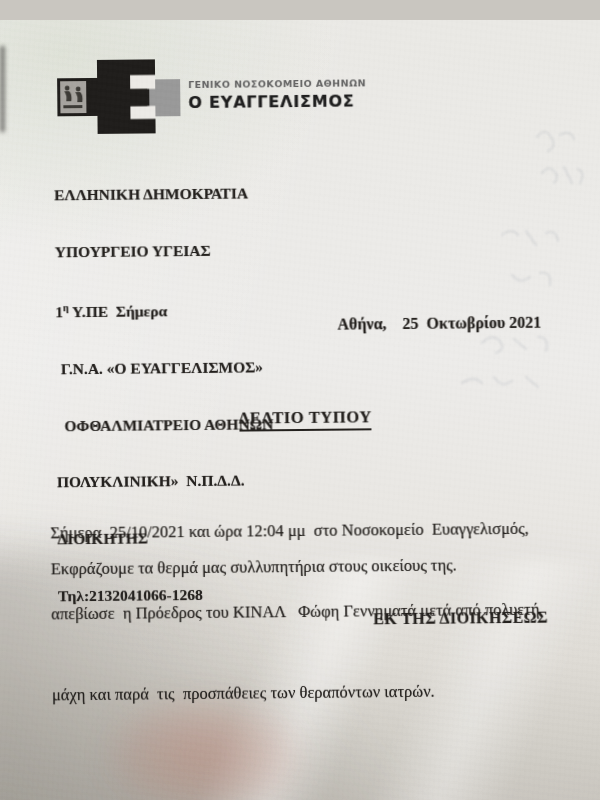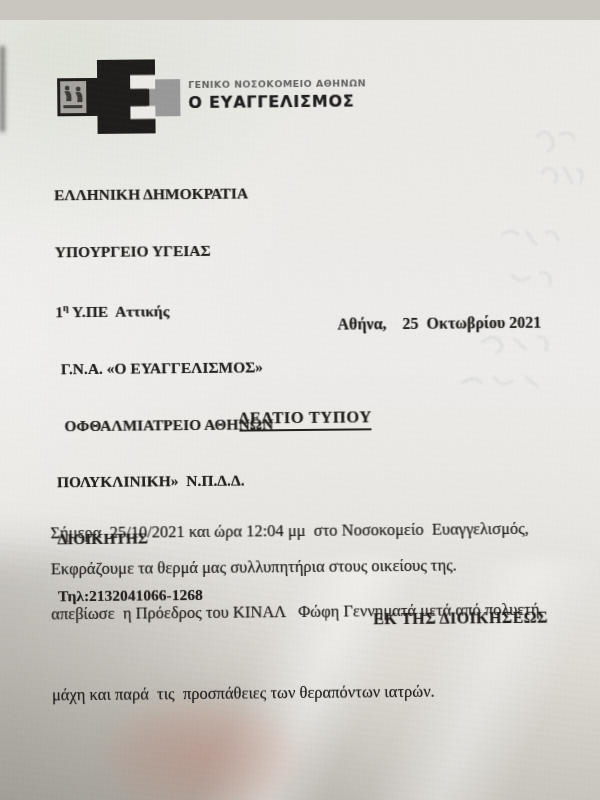--- a/index.html
+++ b/index.html
@@ -109,21 +109,21 @@
     </svg>
 
     <div class="logo-text">
       <div class="logo-small">ΓΕΝΙΚΟ ΝΟΣΟΚΟΜΕΙΟ ΑΘΗΝΩΝ</div>
       <div class="logo-bold">Ο ΕΥΑΓΓΕΛΙΣΜΟΣ</div>
     </div>
 
     <div class="letterhead">
       <div>ΕΛΛΗΝΙΚΗ ΔΗΜΟΚΡΑΤΙΑ</div>
       <div>ΥΠΟΥΡΓΕΙΟ ΥΓΕΙΑΣ</div>
-      <div><span>1</span><sup>η</sup><span> Υ.ΠΕ  Αττικής</span></div>
+      <div><span>1</span><sup>η</sup><span> Υ.ΠΕ  Σήμερα</span></div>
       <div class="lh-indent1">Γ.Ν.Α. «Ο ΕΥΑΓΓΕΛΙΣΜΟΣ»</div>
       <div class="lh-indent2">ΟΦΘΑΛΜΙΑΤΡΕΙΟ ΑΘΗΝΩΝ</div>
       <div>ΠΟΛΥΚΛΙΝΙΚΗ»  Ν.Π.Δ.Δ.</div>
       <div>ΔΙΟΙΚΗΤΗΣ</div>
       <div>Τηλ:2132041066-1268</div>
     </div>
 
     <div class="dateline">Αθήνα,    25  Οκτωβρίου 2021</div>
 
     <div class="title-row">

